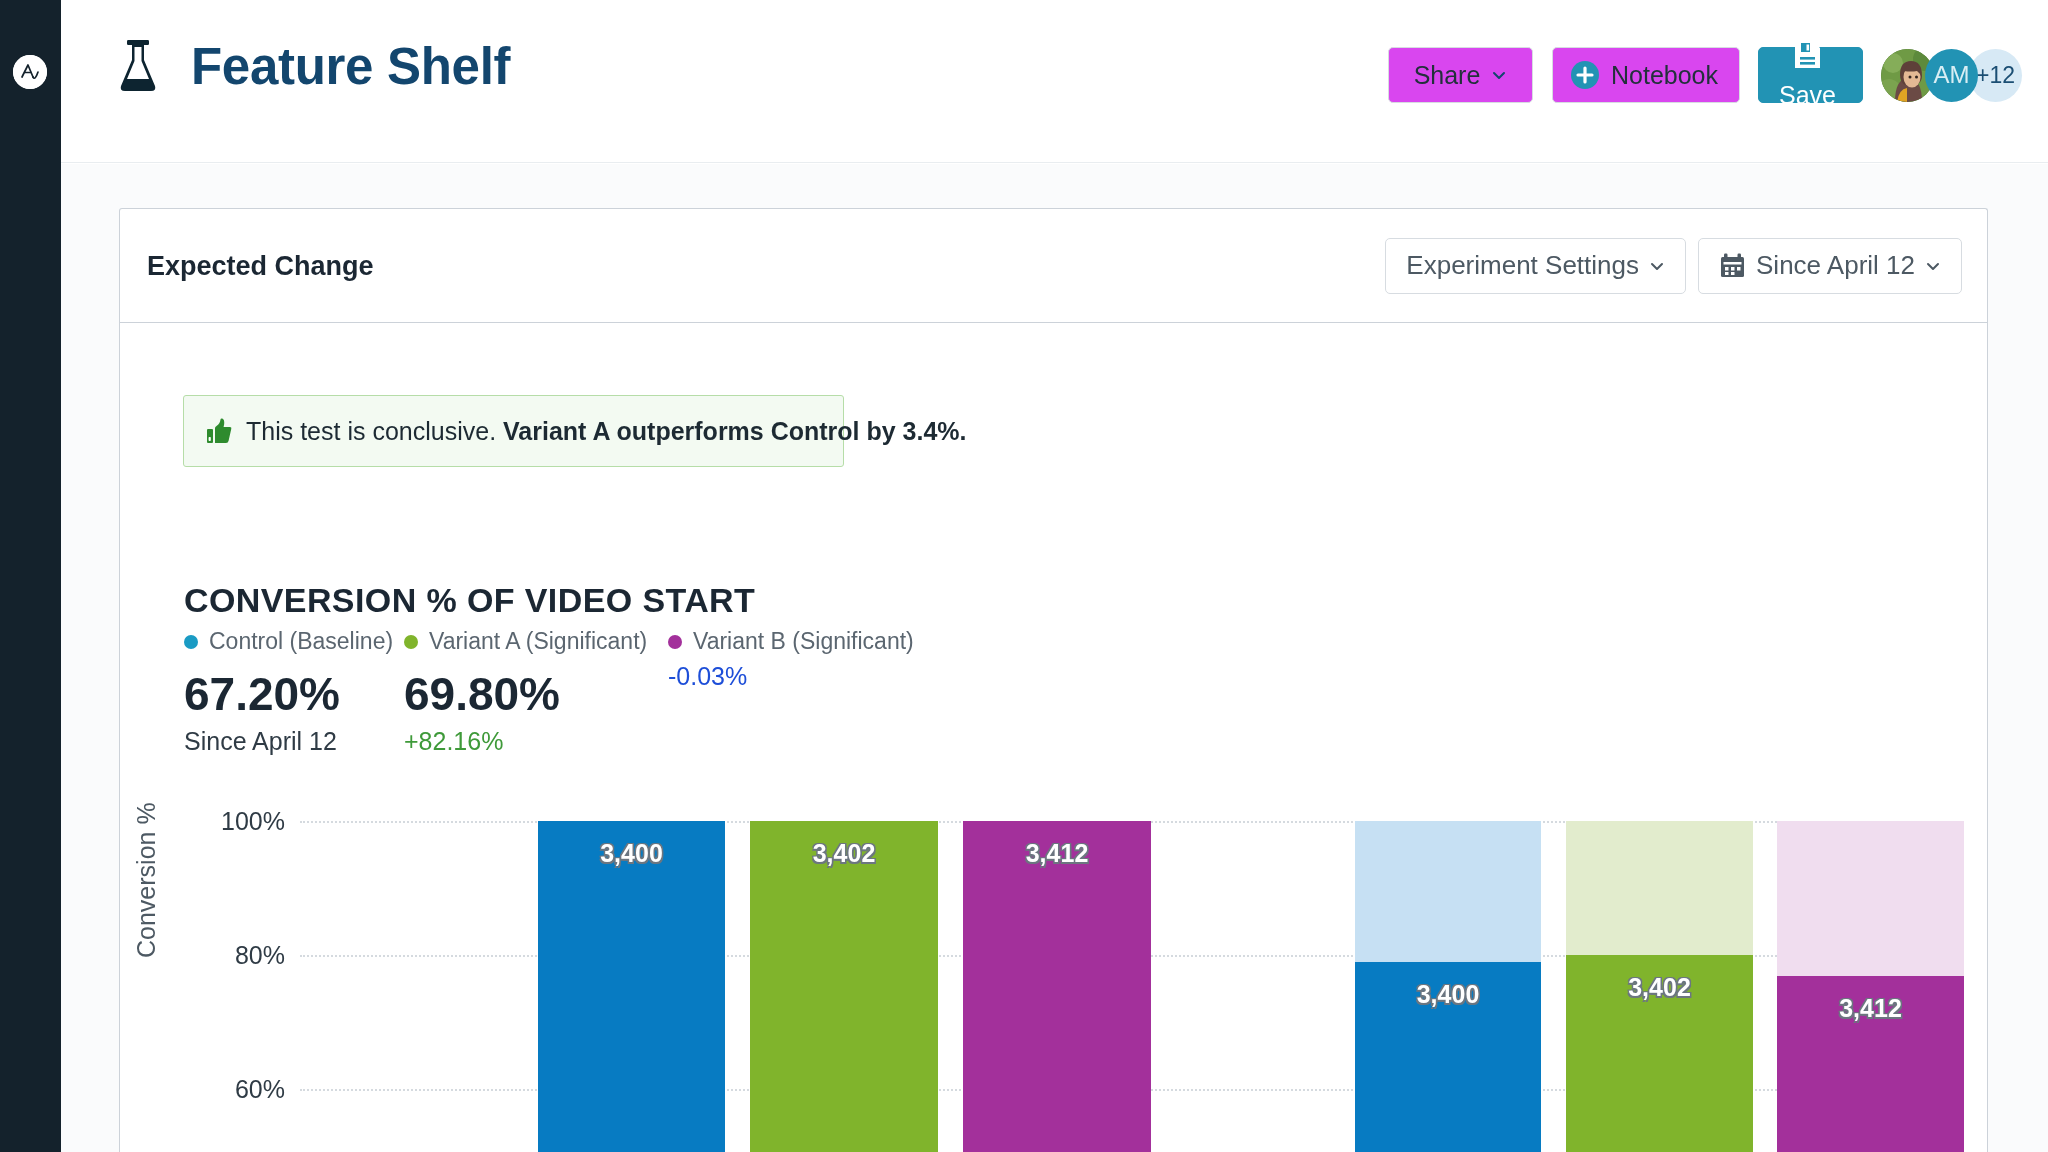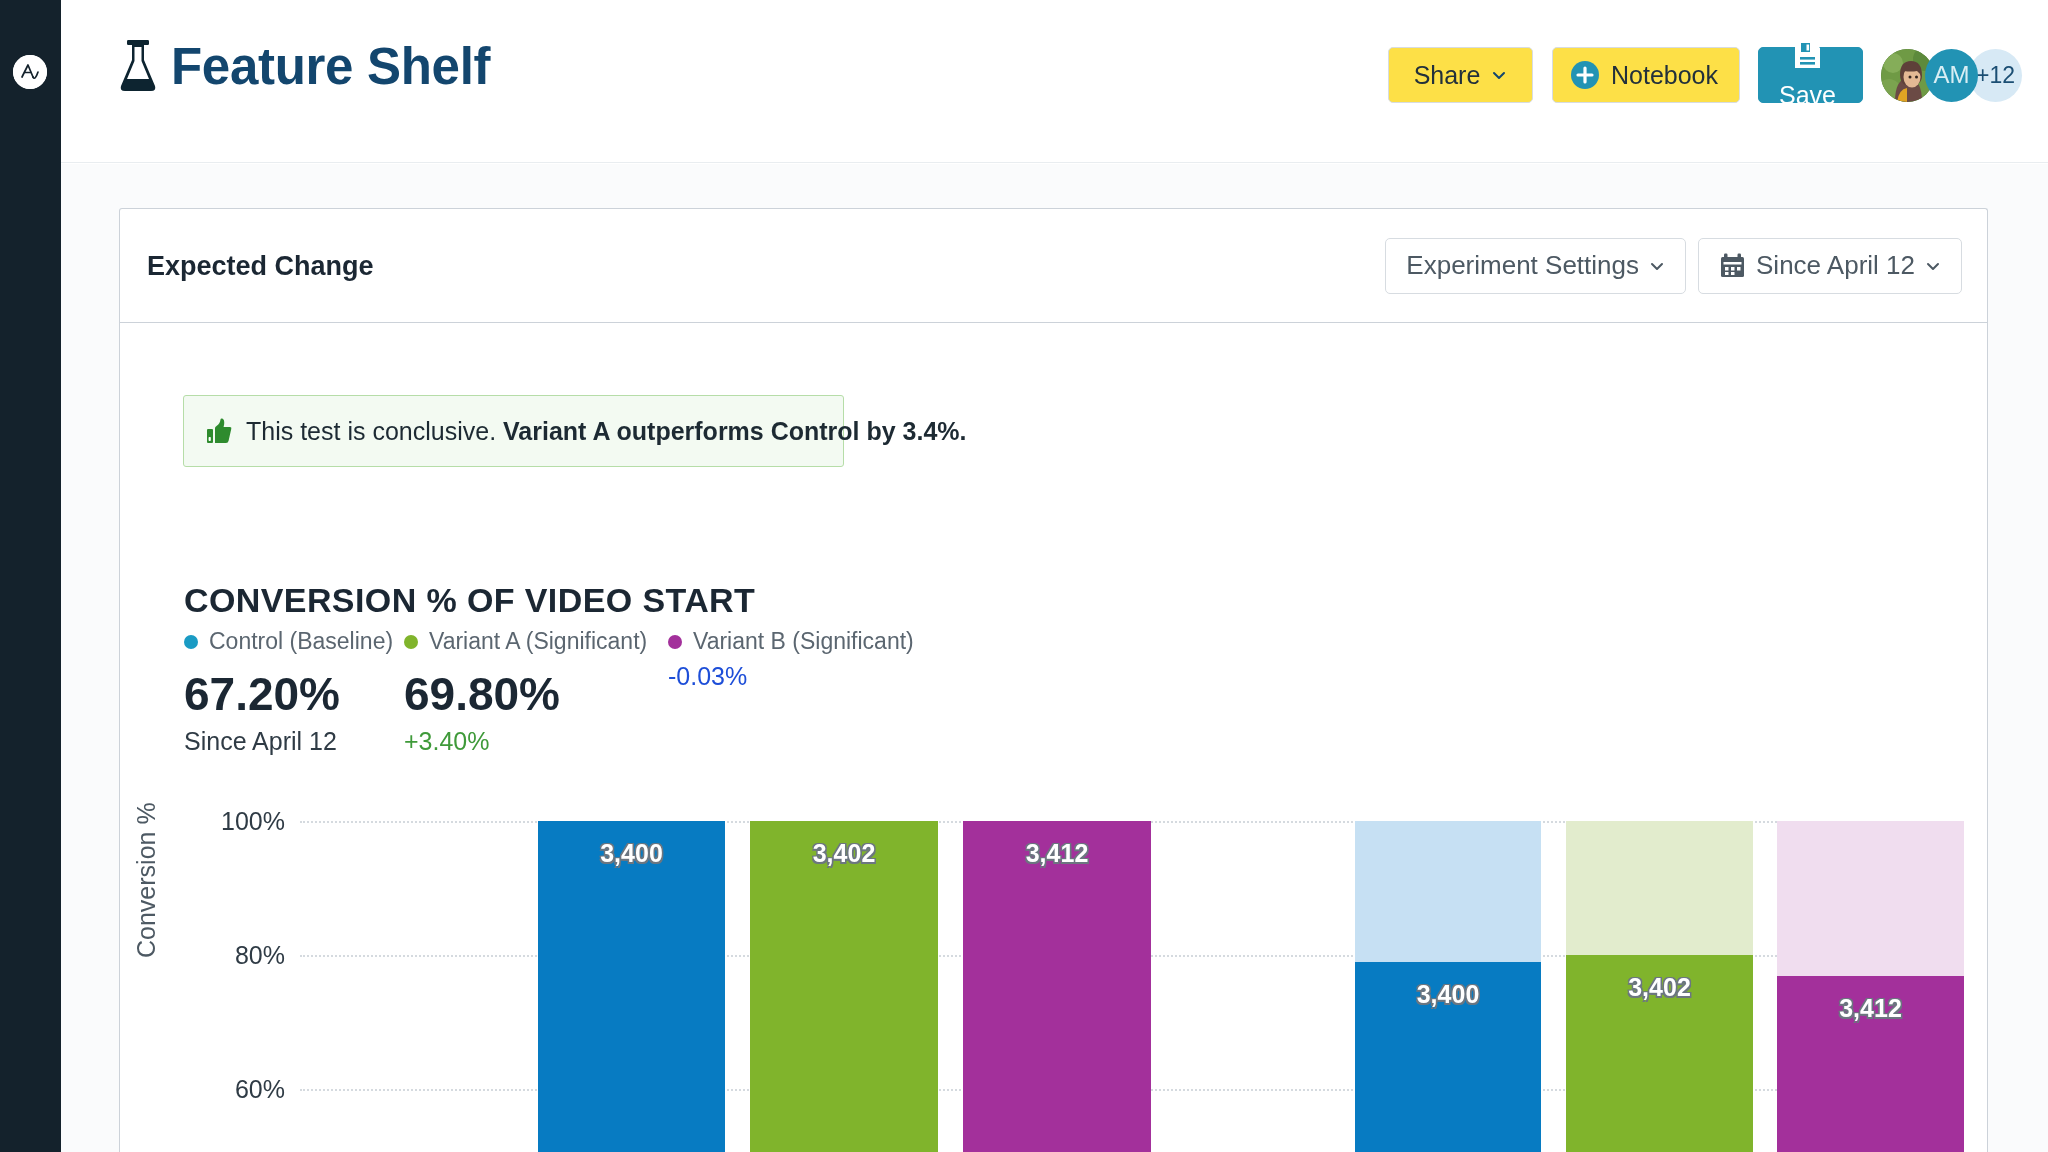--- a/index.html
+++ b/index.html
@@ -31,41 +31,41 @@
 
   
   .header {
     position: absolute; left: 61px; top: 0;
     width: 1987px; height: 163px;
     background: #ffffff;
     border-bottom: 1px solid #e9edf0;
   }
   .brand {
     position: absolute; left: 56px; top: 38px;
-    display: flex; align-items: center; gap: 12px;
+    display: flex; align-items: center; gap: 32px;
   }
   .brand-flask { width: 42px; height: 56px; display:block; }
   .brand-title {
     font-size: 51px;
     font-weight: 700;
     color: #13466e;
     letter-spacing: -0.3px;
     line-height: 1;
     white-space: nowrap;
   }
 
   .header-actions {
     position: absolute; right: 26px; top: 47px;
     display: flex; align-items: center; gap: 0;
   }
   .btn {
     height: 56px;
     border: 1px solid #d7dce1;
     border-radius: 5px;
-    background: #fde047;
+    background: #d946ef;
     display: flex; align-items: center; justify-content: center;
     gap: 11px;
     font-size: 25px;
     color: #22303b;
     padding: 0 22px;
     cursor: pointer;
     white-space: nowrap;
   }
   .btn-share { margin-right: 19px; width: 145px; padding: 0 18px; }
   .btn-notebook { margin-right: 18px; padding: 0 21px 0 17px; }
@@ -424,21 +424,21 @@
           <div class="metric-value">67.20%</div>
           <div class="metric-sub">Since April 12</div>
         </div>
 
         <div class="legend-col c1">
           <div class="legend-head">
             <span class="dot" style="background:#80b42c"></span>
             <span class="legend-name">Variant A (Significant)</span>
           </div>
           <div class="metric-value">69.80%</div>
-          <div class="metric-sub pos">+3.40%</div>
+          <div class="metric-sub pos">+82.16%</div>
         </div>
 
         <div class="legend-col c2">
           <div class="legend-head">
             <span class="dot" style="background:#a3309b"></span>
             <span class="legend-name">Variant B (Significant)</span>
           </div>
           <div class="metric-sub neg">-0.03%</div>
         </div>
       </div>

